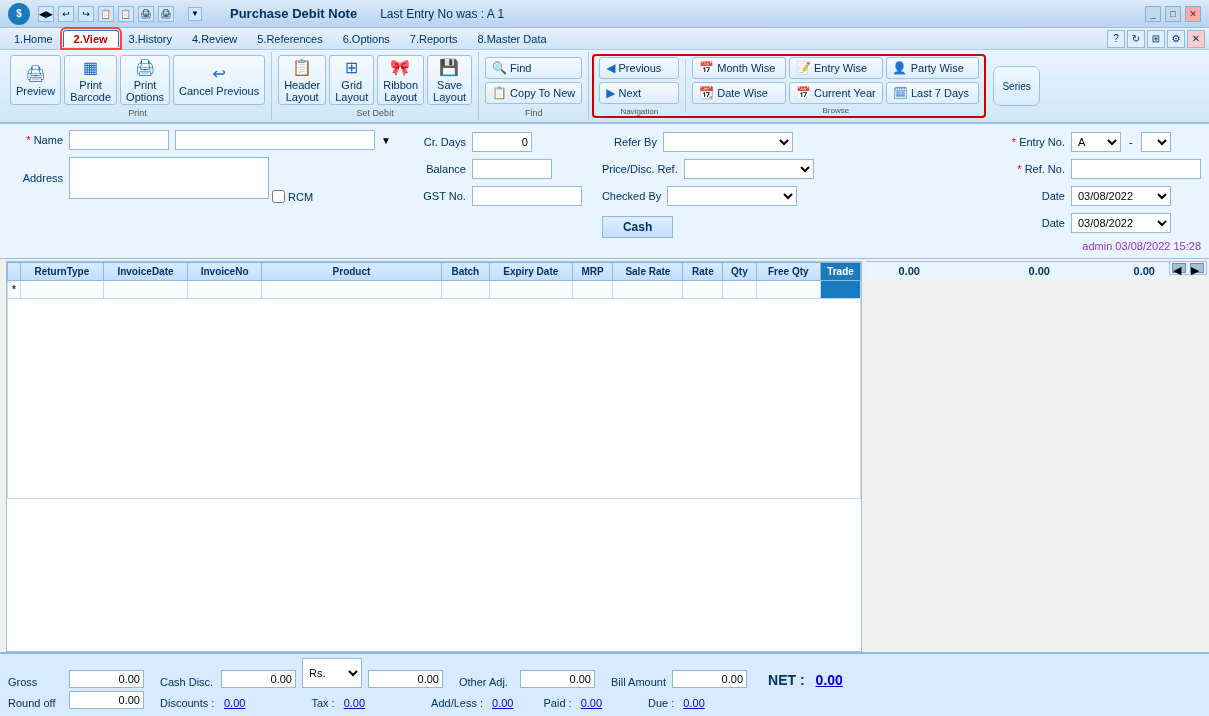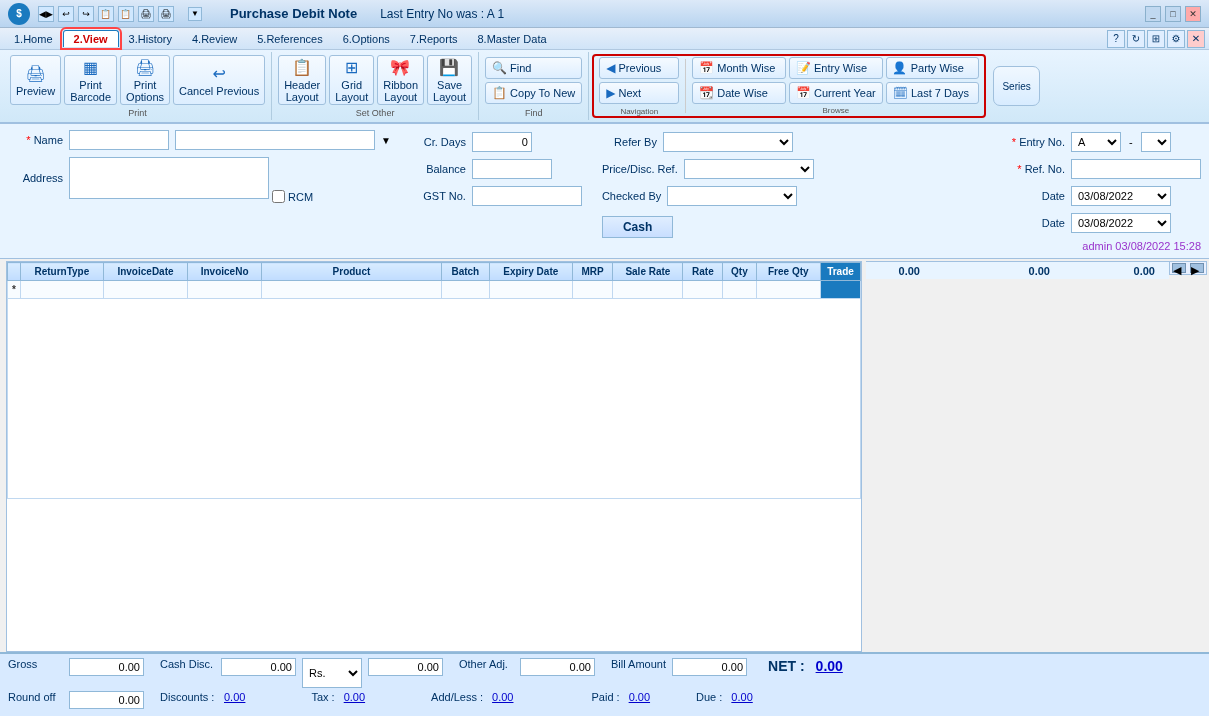--- a/index.html
+++ b/index.html
@@ -259,21 +259,21 @@
     }
     .summary-row .val { font-weight: bold; text-align: right; min-width: 50px; }
 
     .footer-area {
       background: #d8eaff;
       border-top: 2px solid #90b8d8;
       padding: 4px 8px;
     }
     .footer-row {
       display: flex;
-      align-items: flex-start;
+      align-items: flex-end;
       gap: 6px;
       margin-bottom: 3px;
     }
     .footer-label { color: #003366; font-size: 11px; min-width: 55px; }
     .footer-input {
       height: 18px;
       border: 1px solid #90b8d8;
       background: white;
       padding: 1px 3px;
       font-size: 11px;
@@ -382,21 +382,21 @@
         <span class="icon">🎀</span>
         <span style="white-space:pre-wrap;text-align:center;">Ribbon
 Layout</span>
       </div>
       <div class="ribbon-btn">
         <span class="icon">💾</span>
         <span style="white-space:pre-wrap;text-align:center;">Save
 Layout</span>
       </div>
     </div>
-    <div class="ribbon-group-label">Set Other</div>
+    <div class="ribbon-group-label">Set Debit</div>
   </div>
 
   <div class="ribbon-group">
     <div style="display:flex;flex-direction:column;gap:3px;flex:1;justify-content:center;">
       <div class="ribbon-btn-small">
         <span class="icon">🔍</span>
         <span>Find</span>
       </div>
       <div class="ribbon-btn-small">
         <span class="icon">📋</span>
@@ -630,21 +630,21 @@
 
       <span class="footer-label" style="margin-left:10px;">Discounts :</span>
       <span class="footer-value" style="margin-left:3px;">0.00</span>
 
       <span style="margin-left:60px;color:#003366;">Tax :</span>
       <span class="footer-value" style="margin-left:3px;">0.00</span>
 
       <span style="margin-left:60px;color:#003366;">Add/Less :</span>
       <span class="footer-value" style="margin-left:3px;">0.00</span>
 
-      <span style="margin-left:72px;color:#003366;">Paid :</span>
+      <span style="margin-left:24px;color:#003366;">Paid :</span>
       <span class="footer-value" style="margin-left:3px;">0.00</span>
 
       <span style="margin-left:40px;color:#003366;">Due :</span>
       <span class="footer-value" style="margin-left:3px;">0.00</span>
     </div>
   </div>
 
 </div>
 
 </body></html>

